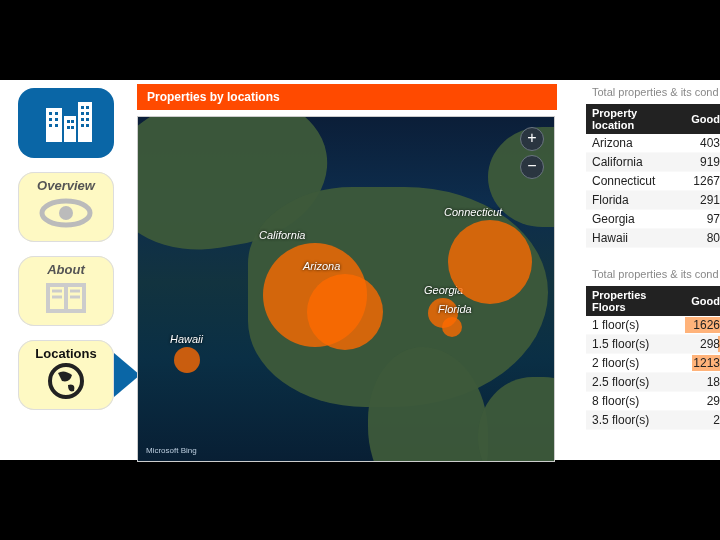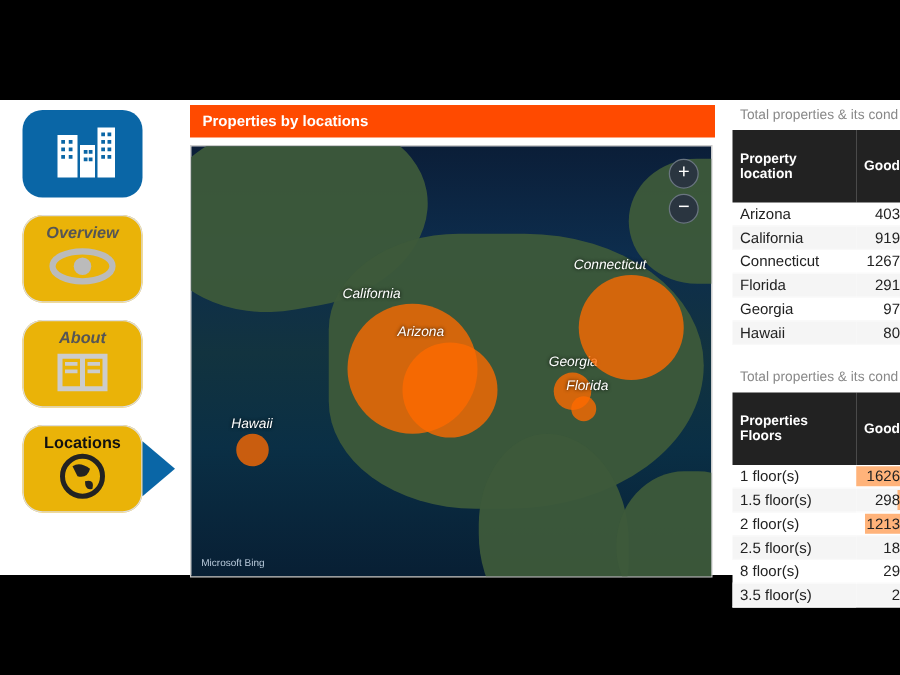--- a/index.html
+++ b/index.html
@@ -1,35 +1,35 @@
 <!DOCTYPE html>
 <html><head>
 <meta charset="utf-8">
 <style>
   html,body{margin:0;padding:0;width:720px;height:540px;background:#000;font-family:"Segoe UI",Arial,sans-serif;overflow:hidden}
   .stage{position:absolute;left:0;top:80px;width:720px;height:380px;background:#fff}
   .sidebar{position:absolute;left:18px;top:0;width:112px;height:380px}
-  .tile{position:relative;width:96px;height:70px;margin:8px 0 14px 0;border-radius:16px;background:#eab308;box-shadow:inset 0 0 0 1px #ddd;text-align:center;cursor:pointer}
+  .tile{position:relative;width:96px;height:70px;margin:8px 0 14px 0;border-radius:16px;background:#fef9c3;box-shadow:inset 0 0 0 1px #ddd;text-align:center;cursor:pointer}
   .tile.logo{background:#0a66a6;box-shadow:none}
   .tile .lbl{font-size:13px;color:#555;font-style:italic;font-weight:600;padding-top:6px;display:block}
   .tile.active .lbl{color:#111;font-style:normal;font-weight:700}
   .pointer{position:absolute;right:-26px;top:50%;transform:translateY(-50%);width:0;height:0;border-top:22px solid transparent;border-bottom:22px solid transparent;border-left:26px solid #0a66a6}
-  .main{position:absolute;left:150px;top:0;width:424px;height:380px}
+  .main{position:absolute;left:135px;top:0;width:424px;height:380px}
   .head{background:#ff4a00;color:#fff;font-weight:700;font-size:12px;padding:6px 10px;margin:4px 2px 6px 2px}
   .map{position:relative;margin:0 2px;width:416px;height:344px;overflow:hidden;border:1px solid #ccc;background:linear-gradient(180deg,#0b1e38 0%,#0d2d4d 25%,#12333f 48%,#0a2f45 70%,#081f34 100%)}
   .land{position:absolute;background:#3d5a3a;opacity:.95;border-radius:50%/55%}
   .attr{position:absolute;left:8px;bottom:6px;font-size:8px;color:#bcd}
   .ctl{position:absolute;right:10px;width:22px;height:22px;border-radius:50%;background:#2a3540;color:#fff;font-size:16px;line-height:20px;text-align:center;border:1px solid #6a7580;cursor:pointer}
   .ctl.plus{top:10px}.ctl.minus{top:38px}
   .bub{position:absolute;border-radius:50%;background:#ff6a00;opacity:.78}
   .bublbl{position:absolute;color:#fff;font-style:italic;font-size:11px;text-shadow:0 0 3px #000;white-space:nowrap}
   .rpanel{position:absolute;left:586px;top:0;width:140px;height:380px}
   .rtitle{font-size:11px;color:#888;padding:6px 0 6px 6px}
   table{border-collapse:collapse;width:100%;font-size:12px;background:#fff}
-  th{background:#222;color:#fff;text-align:left;padding:17px 6px;font-weight:600;font-size:11px}
+  th{background:#222;color:#fff;text-align:left;padding:3px 6px;font-weight:600;font-size:11px}
   th.num{text-align:right}
   td{padding:2px 6px;border-bottom:1px solid #f9f9f9;color:#222}
   td.num{text-align:right}
   tr.alt td{background:#f5f5f5}
   td.bar{position:relative}
   td.bar span.fill{position:absolute;right:0;top:1px;bottom:1px;background:#ffb37a;z-index:0}
   td.bar span.val{position:relative;z-index:1}
 </style>
 </head>
 <body>

